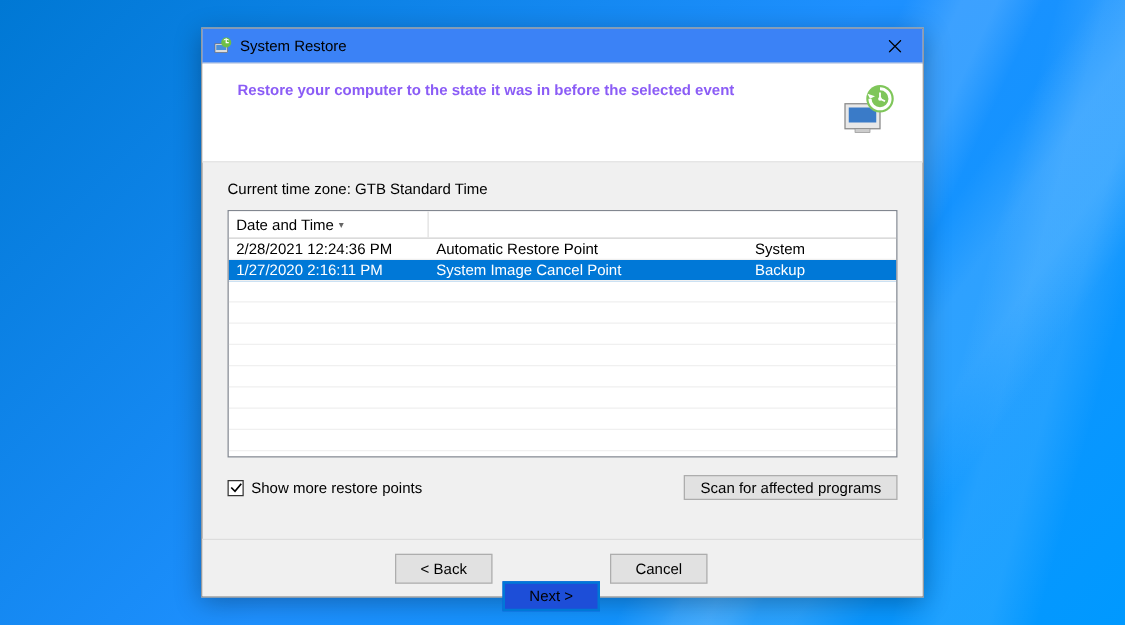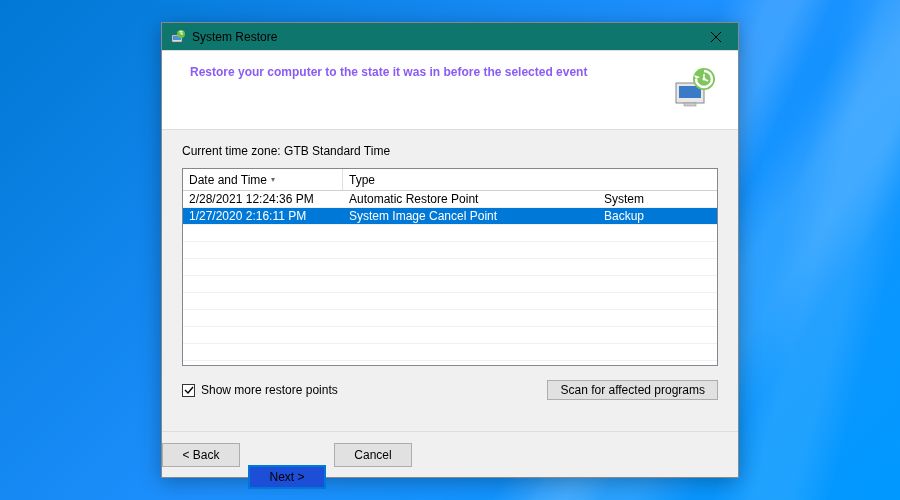--- a/index.html
+++ b/index.html
@@ -31,21 +31,21 @@
       left: 161px;
       top: 22px;
       width: 578px;
       height: 456px;
       background: #f0f0f0;
       border: 1px solid #888;
       box-shadow: 0 4px 20px rgba(0,0,0,0.3);
     }
     .titlebar {
       height: 28px;
-      background: #0f766e;
+      background: #3b82f6;
       display: flex;
       align-items: center;
       padding-left: 8px;
       border-bottom: 1px solid #ddd;
     }
     .titlebar .app-icon {
       width: 16px; height: 16px; margin-right: 6px;
       display: flex; align-items: center; justify-content: center;
     }
     .titlebar .title { flex: 1; font-size: 12px; color: #000; }
@@ -131,21 +131,21 @@
       cursor: pointer;
       font-family: inherit;
     }
     .footer {
       position: absolute;
       bottom: 0; left: 0; right: 0;
       height: 46px;
       border-top: 1px solid #ddd;
       display: flex;
       align-items: center;
-      justify-content: flex-start;
+      justify-content: center;
       padding-right: 18px;
       gap: 8px;
       background: #f0f0f0;
     }
     .wiz-btn {
       min-width: 78px;
       height: 24px;
       background: #e1e1e1;
       border: 1px solid #adadad;
       font-size: 12px;
@@ -198,23 +198,20 @@
 
   <div class="content">
     <div class="tz-label">Current time zone: GTB Standard Time</div>
 
     <div class="table-container">
       <div class="table-header">
         <div class="th date">
           <span>Date and Time</span>
           <span class="sort-glyph">▾</span>
         </div>
-        <div class="th type">
-          <span>Type</span>
-        </div>
       </div>
       <div class="table-body" id="table-body">
           <div class="tr">
             <div class="td date">2/28/2021 12:24:36 PM</div>
             <div class="td desc">Automatic Restore Point</div>
             <div class="td type">System</div>
           </div>
           <div class="tr selected">
             <div class="td date">1/27/2020 2:16:11 PM</div>
             <div class="td desc">System Image Cancel Point</div>

